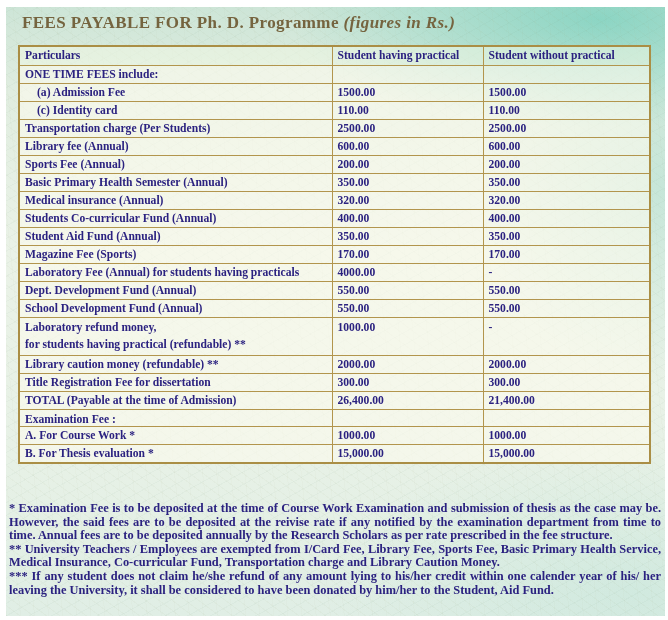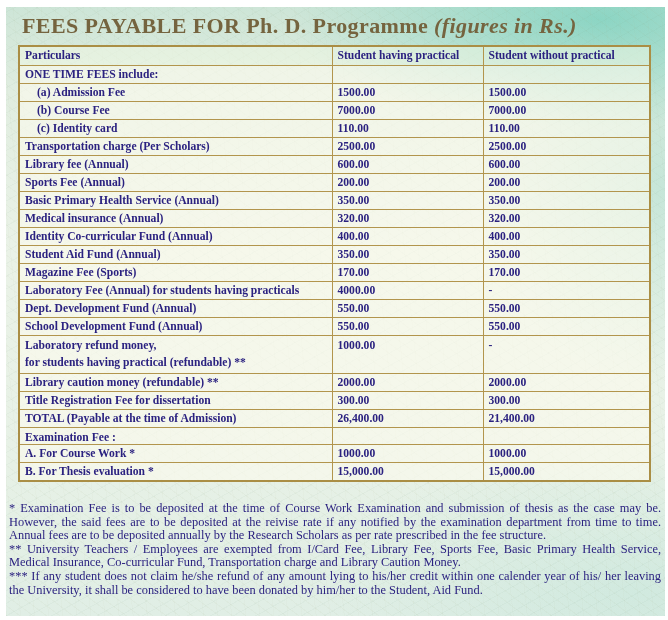--- a/index.html
+++ b/index.html
@@ -20,21 +20,21 @@
       repeating-linear-gradient(-29deg, rgba(110,150,125,0.05) 0 1px, rgba(0,0,0,0) 1px 11px),
       repeating-linear-gradient(84deg, rgba(170,170,130,0.04) 0 1px, rgba(0,0,0,0) 1px 14px),
       radial-gradient(ellipse 430px 150px at 90% 2%, rgba(96,202,182,0.60), rgba(96,202,182,0) 72%),
       radial-gradient(ellipse 260px 260px at 101% 30%, rgba(120,205,188,0.30), rgba(120,205,188,0) 75%),
       radial-gradient(ellipse 420px 200px at 96% 96%, rgba(150,215,200,0.22), rgba(150,215,200,0) 75%),
       linear-gradient(180deg, #cde5d7 0%, #e0ede0 14%, #eaf2e7 40%, #e7f1e6 75%, #e0eee5 100%);
   }
   .page-title {
     position: absolute;
     left: 16px; top: 6px;
-    font-size: 22px;
+    font-size: 17px;
     font-weight: bold;
     color: #75643f;
     letter-spacing: 0.4px;
     white-space: nowrap;
   }
   .page-title .fig { font-style: italic; }
   .table-wrap { position: absolute; left: 12px; top: 38px; }
   table.fees {
     border-collapse: collapse;
     table-layout: fixed;
@@ -60,21 +60,21 @@
   td.c-label.indent { padding-left: 17px; }
   tr.row-tall td { height: 36px; vertical-align: top; }
   tr.row-tall td .line { line-height: 17.5px; }
   tr.row-clip td { height: 15px; }
   tr.row-clip td .line { line-height: 18px; height: 14px; overflow: hidden; }
   .footnotes {
     position: absolute;
     left: 3px; top: 495px;
     width: 652px;
     color: #2b2280;
-    font-weight: normal;
+    font-weight: bold;
     font-size: 12.4px;
     line-height: 13.6px;
     text-align: justify;
   }
   .footnotes p { margin: 0; }
 </style>
 </head>
 <body>
 
 <div class="paper">
@@ -113,43 +113,32 @@
             </td>
             <td class="c-val">
               <div class="line">1500.00</div>
             </td>
             <td class="c-val">
               <div class="line">1500.00</div>
             </td>
           </tr>
           <tr>
             <td class="c-label indent">
-              <div class="line">(b) Course Fee</div>
-            </td>
-            <td class="c-val">
-              <div class="line">7000.00</div>
-            </td>
-            <td class="c-val">
-              <div class="line">7000.00</div>
-            </td>
-          </tr>
-          <tr>
-            <td class="c-label indent">
               <div class="line">(c) Identity card</div>
             </td>
             <td class="c-val">
               <div class="line">110.00</div>
             </td>
             <td class="c-val">
               <div class="line">110.00</div>
             </td>
           </tr>
           <tr>
             <td class="c-label">
-              <div class="line">Transportation charge (Per Scholars)</div>
+              <div class="line">Transportation charge (Per Students)</div>
             </td>
             <td class="c-val">
               <div class="line">2500.00</div>
             </td>
             <td class="c-val">
               <div class="line">2500.00</div>
             </td>
           </tr>
           <tr>
             <td class="c-label">
@@ -168,21 +157,21 @@
             </td>
             <td class="c-val">
               <div class="line">200.00</div>
             </td>
             <td class="c-val">
               <div class="line">200.00</div>
             </td>
           </tr>
           <tr>
             <td class="c-label">
-              <div class="line">Basic Primary Health Service (Annual)</div>
+              <div class="line">Basic Primary Health Semester (Annual)</div>
             </td>
             <td class="c-val">
               <div class="line">350.00</div>
             </td>
             <td class="c-val">
               <div class="line">350.00</div>
             </td>
           </tr>
           <tr>
             <td class="c-label">
@@ -190,21 +179,21 @@
             </td>
             <td class="c-val">
               <div class="line">320.00</div>
             </td>
             <td class="c-val">
               <div class="line">320.00</div>
             </td>
           </tr>
           <tr>
             <td class="c-label">
-              <div class="line">Identity Co-curricular Fund (Annual)</div>
+              <div class="line">Students Co-curricular Fund (Annual)</div>
             </td>
             <td class="c-val">
               <div class="line">400.00</div>
             </td>
             <td class="c-val">
               <div class="line">400.00</div>
             </td>
           </tr>
           <tr>
             <td class="c-label">

